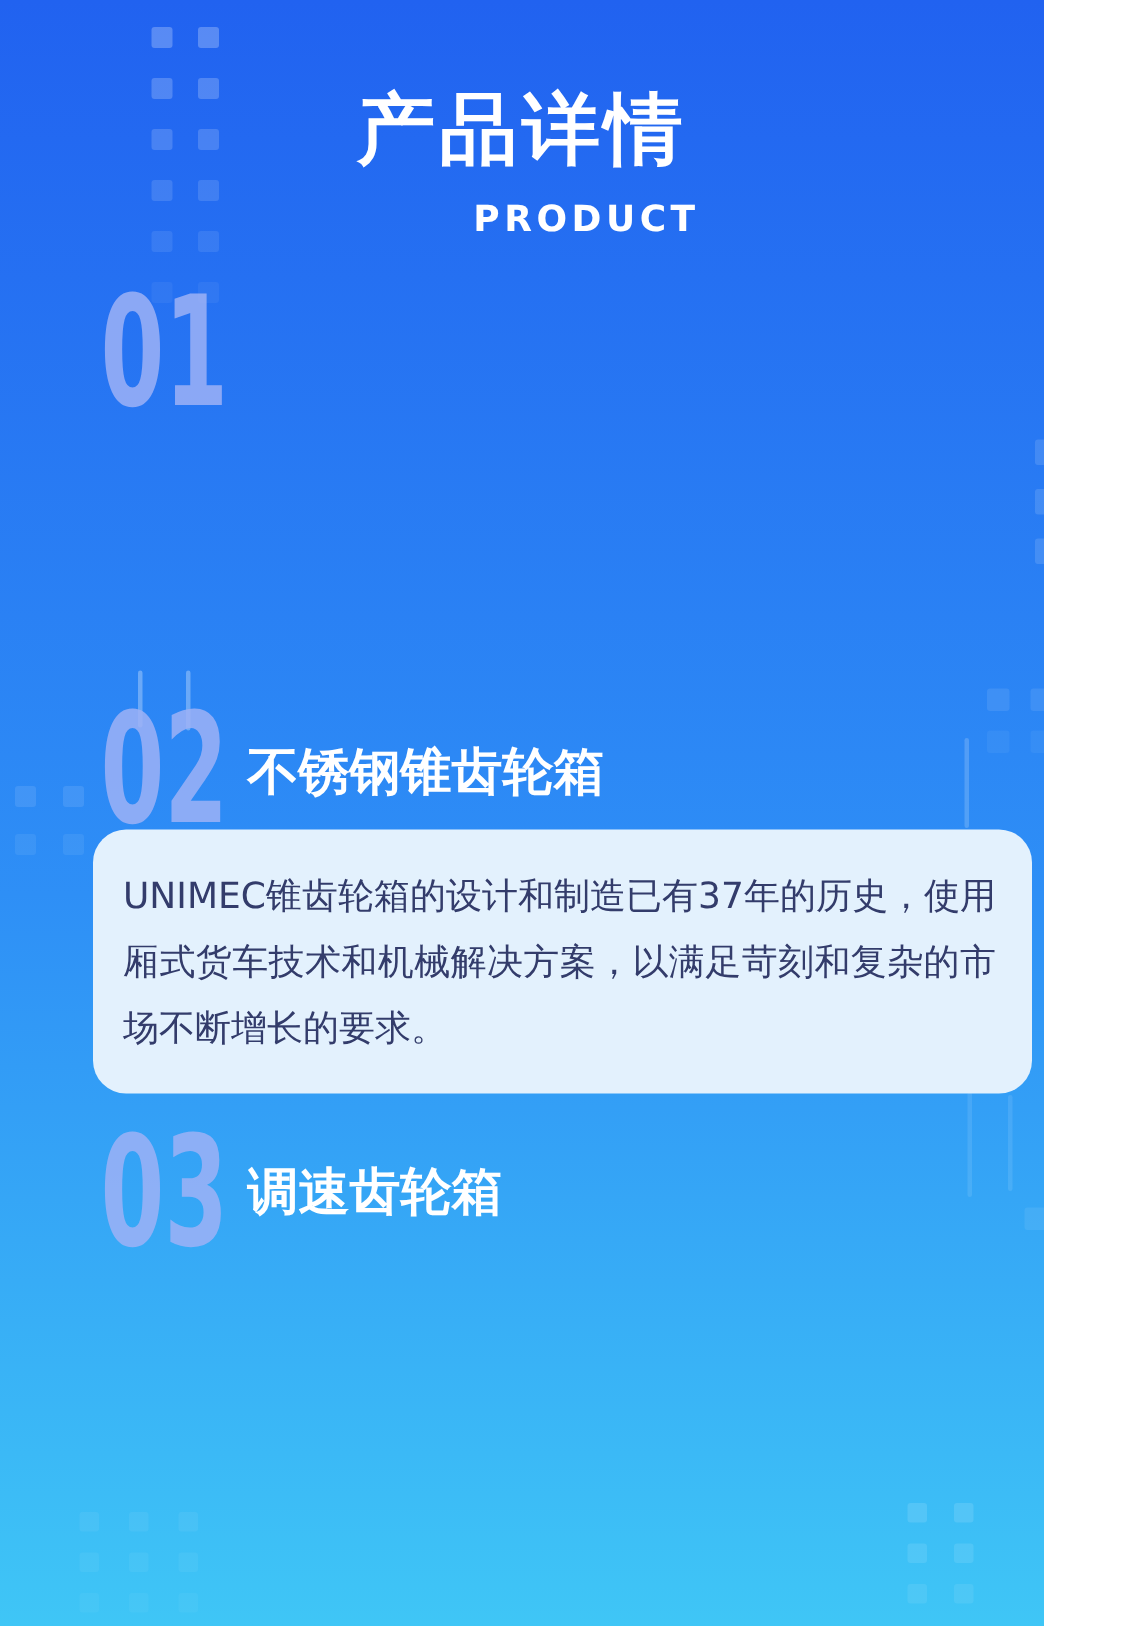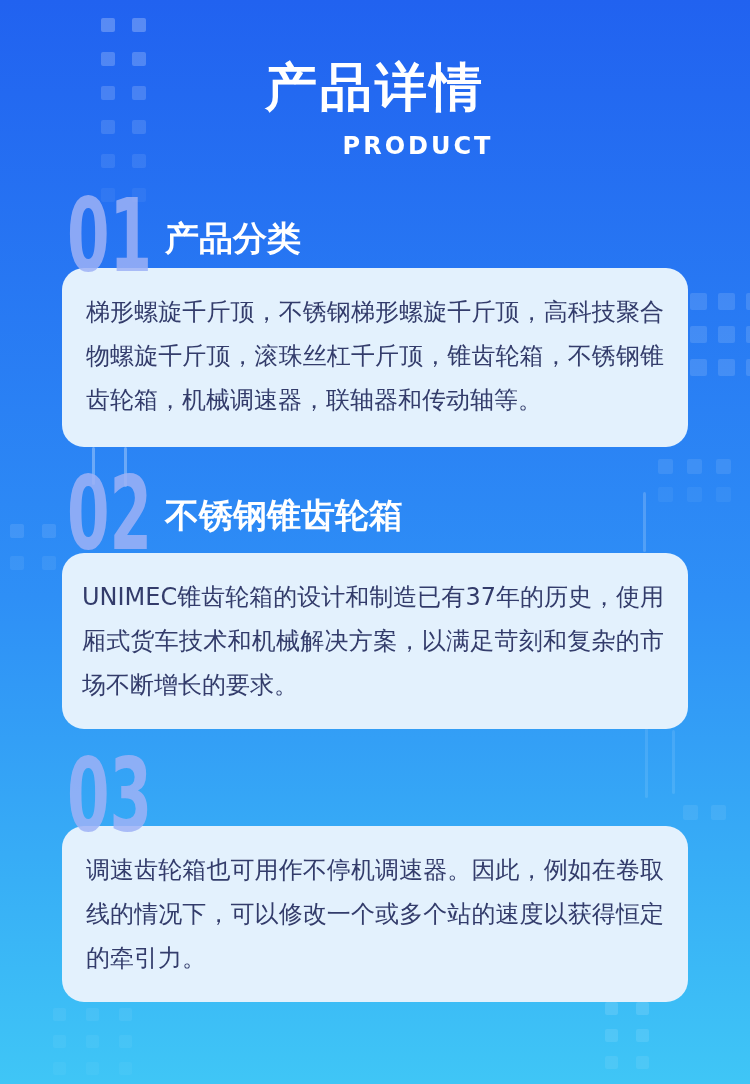--- a/index.html
+++ b/index.html
@@ -2,21 +2,21 @@
 <html><head>
 <meta charset="utf-8">
 <style>
   html, body { margin: 0; padding: 0; }
   body {
     font-family: "DejaVu Sans", "Liberation Sans", sans-serif;
     width: 750px;
   }
   .page {
     position: relative;
-    width: 750px;
+    width: 696px;
     height: 1084px;
     overflow: hidden;
     background: linear-gradient(180deg,
       var(--bg-top, #2162f0) 0%,
       var(--bg-mid, #2e8ff6) 55%,
       var(--bg-bottom, #3fc6f6) 100%);
   }
   
   .header { position: absolute; top: 0; left: 0; width: 100%; text-align: center; z-index: 2; }
   .title {
@@ -77,35 +77,29 @@
 <body>
 
 <div class="page" id="page" style="--bg-top: #2162f0; --bg-mid: #2e8ff6; --bg-bottom: #3fc6f6; --card-bg: #e3f1fd; --text-color: #333c6b; --heading-color: #ffffff; --num-color: rgba(158,178,246,0.85);">
 
   <div class="header">
     <h1 class="title">产品详情</h1>
     <div class="subtitle">PRODUCT</div>
   </div>
 
   <div class="num" id="num1">01</div>
-  <div class="sec-title" id="stitle1">产品分类</div>
-  <div class="card" id="card1">
-    <p class="body-text">梯形螺旋千斤顶，不锈钢梯形螺旋千斤顶，高科技聚合物螺旋千斤顶，滚珠丝杠千斤顶，锥齿轮箱，不锈钢锥齿轮箱，机械调速器，联轴器和传动轴等。</p>
-  </div>
 
   <div class="num" id="num2">02</div>
   <div class="sec-title" id="stitle2">不锈钢锥齿轮箱</div>
   <div class="card" id="card2">
     <p class="body-text">UNIMEC锥齿轮箱的设计和制造已有37年的历史，使用厢式货车技术和机械解决方案，以满足苛刻和复杂的市场不断增长的要求。</p>
   </div>
 
   <div class="num" id="num3">03</div>
-  <div class="card" id="card3">
-    <p class="body-text">调速齿轮箱也可用作不停机调速器。因此，例如在卷取线的情况下，可以修改一个或多个站的速度以获得恒定的牵引力。</p>
-  </div>
+  <div class="sec-title" id="stitle3">调速齿轮箱</div>
 
 <div class="dot-sq" style="left: 101px; top: 18px; width: 14px; height: 14px; opacity: 0.25;"></div>
     <div class="dot-sq" style="left: 132px; top: 18px; width: 14px; height: 14px; opacity: 0.25;"></div>
     <div class="dot-sq" style="left: 101px; top: 52px; width: 14px; height: 14px; opacity: 0.21;"></div>
     <div class="dot-sq" style="left: 132px; top: 52px; width: 14px; height: 14px; opacity: 0.21;"></div>
     <div class="dot-sq" style="left: 101px; top: 86px; width: 14px; height: 14px; opacity: 0.17;"></div>
     <div class="dot-sq" style="left: 132px; top: 86px; width: 14px; height: 14px; opacity: 0.17;"></div>
     <div class="dot-sq" style="left: 101px; top: 120px; width: 14px; height: 14px; opacity: 0.13;"></div>
     <div class="dot-sq" style="left: 132px; top: 120px; width: 14px; height: 14px; opacity: 0.13;"></div>
     <div class="dot-sq" style="left: 101px; top: 154px; width: 14px; height: 14px; opacity: 0.09;"></div>

